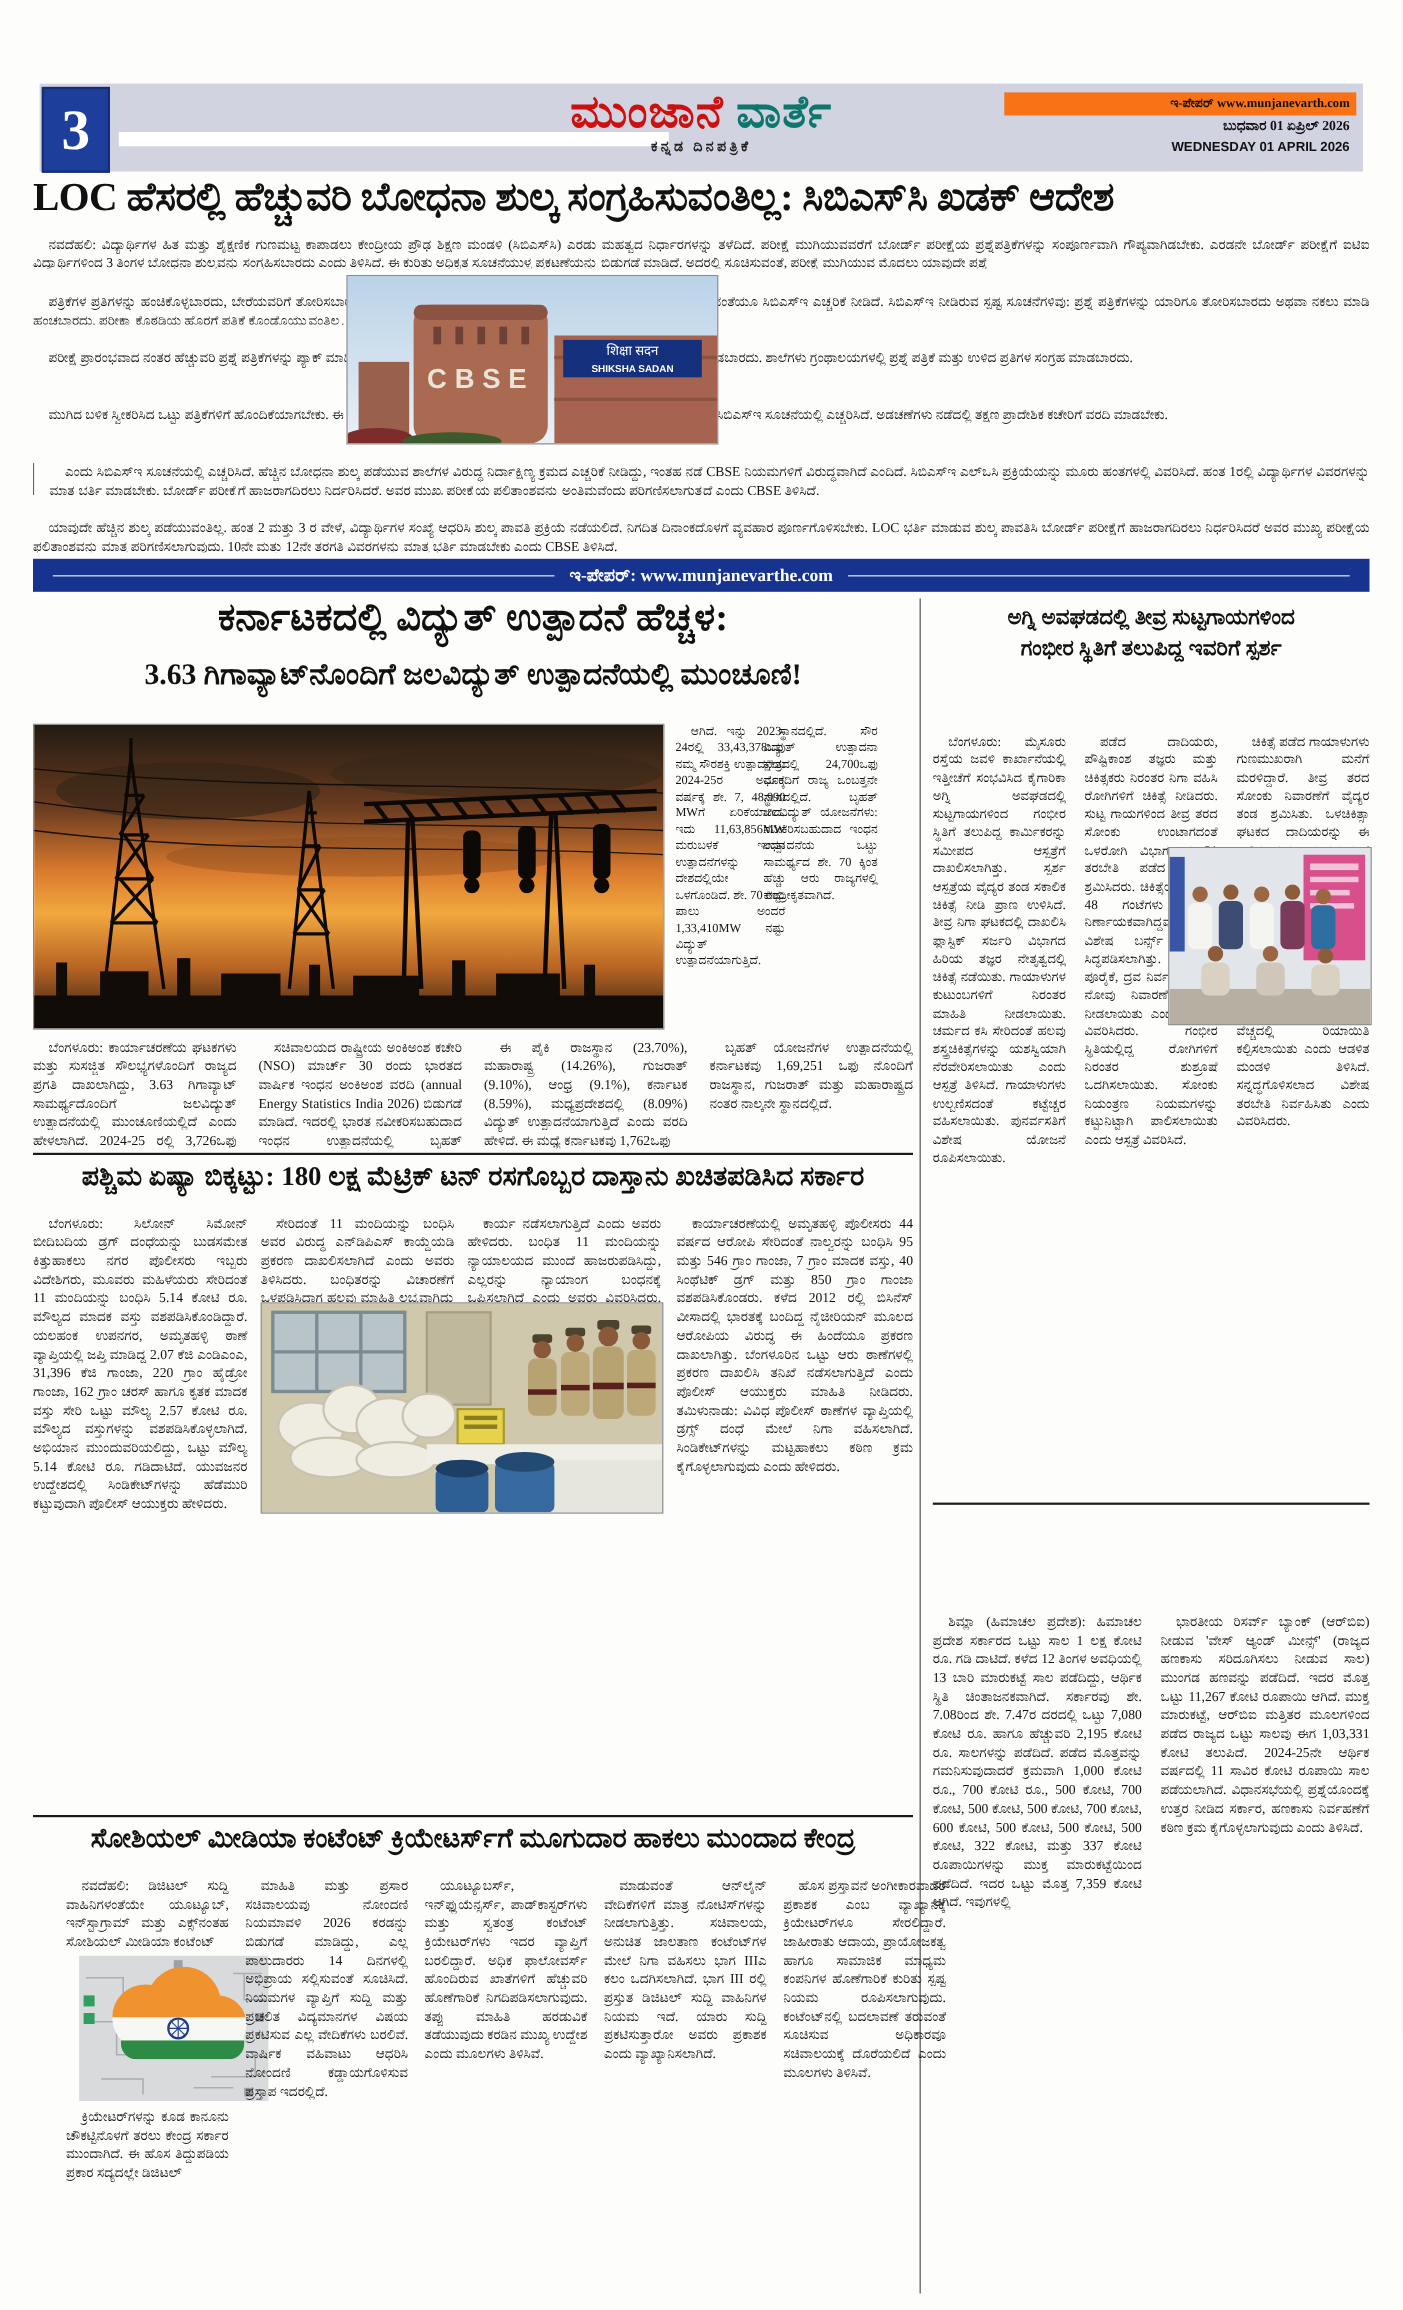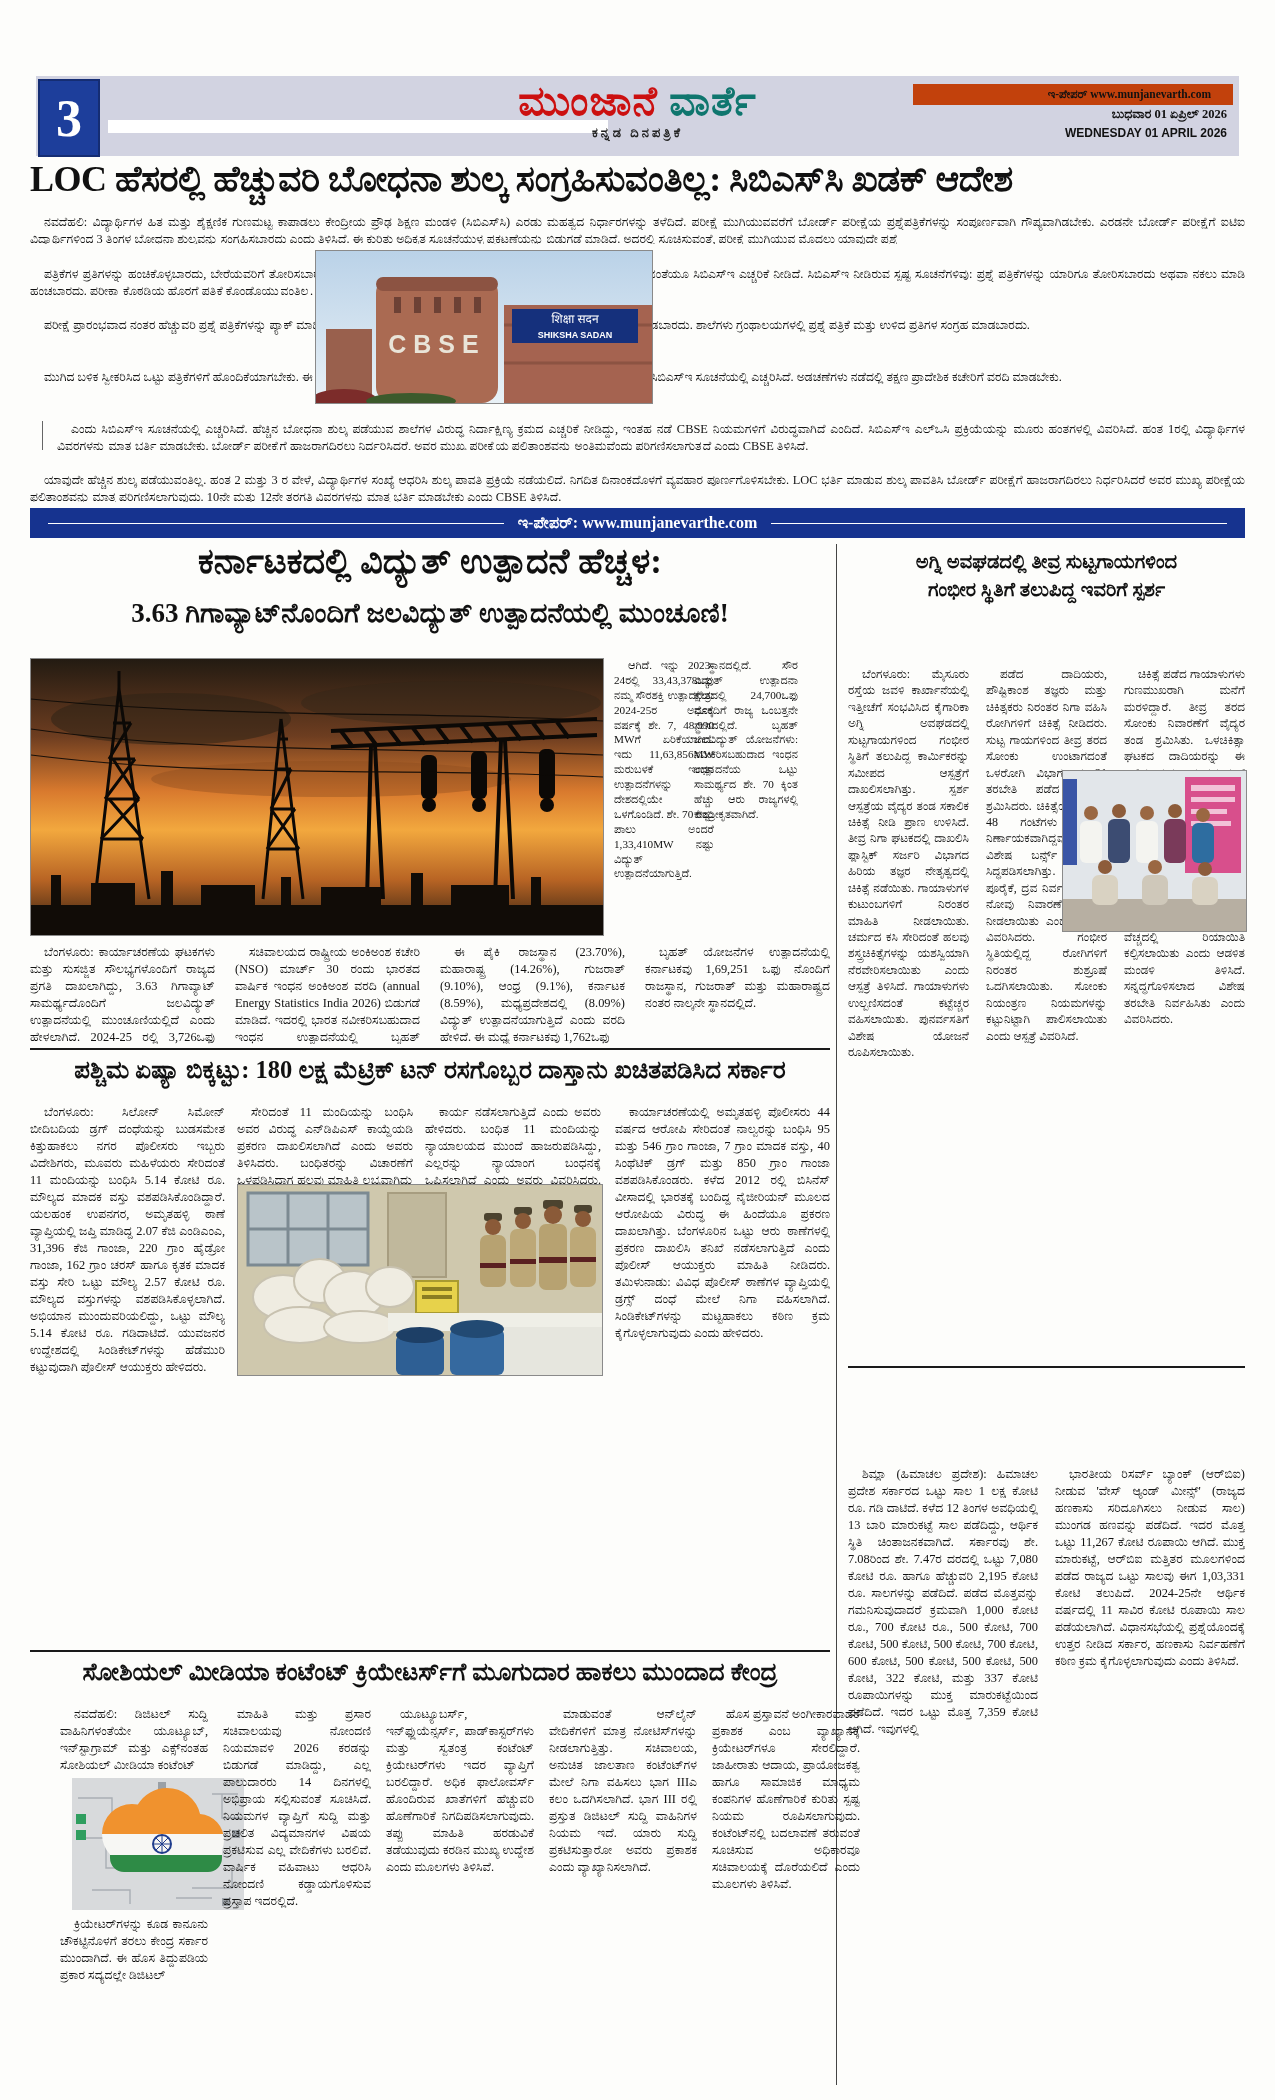--- a/index.html
+++ b/index.html
@@ -9,21 +9,21 @@
   .header{position:absolute;left:36px;top:76px;width:1203px;height:80px;background:#d2d3e1;}
   .pagenum{position:absolute;left:2px;top:3px;width:58px;height:74px;background:#1d3e9b;
            border:2px solid #152d73;color:#fff;font:700 52px "Liberation Serif",serif;
            display:flex;align-items:center;justify-content:center;}
   .hstrip{position:absolute;left:72px;top:44px;width:500px;height:13px;background:#ffffff;}
   .masthead{position:absolute;left:0;right:0;top:4px;text-align:center;line-height:1.05;}
   .mast-title{font-size:41px;font-weight:800;letter-spacing:1px;}
   .mast-red{color:#cc1010;} .mast-black{color:#0f766e;}
   .mast-sub{font-size:13px;font-weight:700;letter-spacing:3px;margin-top:3px;color:#222;}
   .dateblock{position:absolute;right:6px;top:8px;width:320px;text-align:right;line-height:1.5;}
-  .epaperline{background:#c2410c;display:block;font-size:11.5px;font-weight:700;padding:2px 22px 2px 20px;}
+  .epaperline{background:#f97316;display:block;font-size:11.5px;font-weight:700;padding:2px 6px 2px 20px;}
   .datekn,.dateen{display:block;font-size:12.5px;font-weight:700;padding-right:6px;}
   .dateen{font-family:"Liberation Sans",sans-serif;font-size:12px;}
   
   .main-headline{position:absolute;left:30px;top:158px;width:1218px;font-size:36px;font-weight:800;
                  letter-spacing:-0.5px;white-space:nowrap;}
   .rule{position:absolute;border-top:2px solid #1a1a1a;}
   .vrule{position:absolute;border-left:1px solid #444;}
   
   .colrow{position:absolute;display:flex;flex-direction:column;}
   .col{flex:1;overflow:hidden;text-align:justify;font-size:12.4px;line-height:1.37;}
@@ -68,21 +68,21 @@
       </div>
     <div class="col">
         <p>ಪತ್ರಿಕೆಗಳ ಪ್ರತಿಗಳನ್ನು ಹಂಚಿಕೊಳ್ಳಬಾರದು, ಬೇರೆಯವರಿಗೆ ತೋರಿಸಬಾರದು. ಪತ್ರಿಕೆಗಳ ಗೌಪ್ಯತೆಯನ್ನು ರಕ್ಷಿಸಲು ಶಿಕ್ಷಕರಿಗೆ ಕಟ್ಟುನಿಟ್ಟಿನ ನಿಯಮಗಳನ್ನು ಪಾಲಿಸುವಂತೆಯೂ ಸಿಬಿಎಸ್‌ಇ ಎಚ್ಚರಿಕೆ ನೀಡಿದೆ. ಸಿಬಿಎಸ್‌ಇ ನೀಡಿರುವ ಸ್ಪಷ್ಟ ಸೂಚನೆಗಳಿವು: ಪ್ರಶ್ನೆ ಪತ್ರಿಕೆಗಳನ್ನು ಯಾರಿಗೂ ತೋರಿಸಬಾರದು ಅಥವಾ ನಕಲು ಮಾಡಿ ಹಂಚಬಾರದು. ಪರೀಕ್ಷಾ ಕೊಠಡಿಯ ಹೊರಗೆ ಪತ್ರಿಕೆ ಕೊಂಡೊಯ್ಯುವಂತಿಲ್ಲ.</p>
       </div>
     <div class="col">
         <p>ಪರೀಕ್ಷೆ ಪ್ರಾರಂಭವಾದ ನಂತರ ಹೆಚ್ಚುವರಿ ಪ್ರಶ್ನೆ ಪತ್ರಿಕೆಗಳನ್ನು ಪ್ಯಾಕ್ ಮಾಡಿ ಸುರಕ್ಷಿತವಾಗಿ ಸಂಗ್ರಹಿಸಬೇಕು. ವಿಷಯ ಶಿಕ್ಷಕರಿಗೆ ಪರಿಶೀಲನೆಗಾಗಿ ಪ್ರಶ್ನೆ ಪತ್ರಿಕೆಗಳನ್ನು ನೀಡಬಾರದು. ಶಾಲೆಗಳು ಗ್ರಂಥಾಲಯಗಳಲ್ಲಿ ಪ್ರಶ್ನೆ ಪತ್ರಿಕೆ ಮತ್ತು ಉಳಿದ ಪ್ರತಿಗಳ ಸಂಗ್ರಹ ಮಾಡಬಾರದು.</p>
       </div>
     <div class="col">
         <p>ಮುಗಿದ ಬಳಿಕ ಸ್ವೀಕರಿಸಿದ ಒಟ್ಟು ಪತ್ರಿಕೆಗಳಿಗೆ ಹೊಂದಿಕೆಯಾಗಬೇಕು. ಈ ನಿಯಮಗಳನ್ನು ಉಲ್ಲಂಘಿಸಿದಲ್ಲಿ ಗಂಭೀರ ಅಪರಾಧವೆಂದು ಪರಿಗಣಿಸಲಾಗುವುದು ಎಂದು ಸಿಬಿಎಸ್‌ಇ ಸೂಚನೆಯಲ್ಲಿ ಎಚ್ಚರಿಸಿದೆ. ಅಡಚಣೆಗಳು ನಡೆದಲ್ಲಿ ತಕ್ಷಣ ಪ್ರಾದೇಶಿಕ ಕಚೇರಿಗೆ ವರದಿ ಮಾಡಬೇಕು.</p>
       </div>
-    <div class="col" style="border-left:1px solid #666;padding-left:14px;margin-left:12px;">
+    <div class="col" style="border-left:1px solid #666;padding-left:14px;">
         <p>ಎಂದು ಸಿಬಿಎಸ್‌ಇ ಸೂಚನೆಯಲ್ಲಿ ಎಚ್ಚರಿಸಿದೆ. ಹೆಚ್ಚಿನ ಬೋಧನಾ ಶುಲ್ಕ ಪಡೆಯುವ ಶಾಲೆಗಳ ವಿರುದ್ಧ ನಿರ್ದಾಕ್ಷಿಣ್ಯ ಕ್ರಮದ ಎಚ್ಚರಿಕೆ ನೀಡಿದ್ದು, ಇಂತಹ ನಡೆ CBSE ನಿಯಮಗಳಿಗೆ ವಿರುದ್ಧವಾಗಿದೆ ಎಂದಿದೆ. ಸಿಬಿಎಸ್‌ಇ ಎಲ್‌ಒಸಿ ಪ್ರಕ್ರಿಯೆಯನ್ನು ಮೂರು ಹಂತಗಳಲ್ಲಿ ವಿವರಿಸಿದೆ. ಹಂತ 1ರಲ್ಲಿ ವಿದ್ಯಾರ್ಥಿಗಳ ವಿವರಗಳನ್ನು ಮಾತ್ರ ಭರ್ತಿ ಮಾಡಬೇಕು. ಬೋರ್ಡ್ ಪರೀಕ್ಷೆಗೆ ಹಾಜರಾಗದಿರಲು ನಿರ್ಧರಿಸಿದರೆ, ಅವರ ಮುಖ್ಯ ಪರೀಕ್ಷೆಯ ಫಲಿತಾಂಶವನ್ನು ಅಂತಿಮವೆಂದು ಪರಿಗಣಿಸಲಾಗುತ್ತದೆ ಎಂದು CBSE ತಿಳಿಸಿದೆ.</p>
       </div>
     <div class="col">
         <p>ಯಾವುದೇ ಹೆಚ್ಚಿನ ಶುಲ್ಕ ಪಡೆಯುವಂತಿಲ್ಲ. ಹಂತ 2 ಮತ್ತು 3 ರ ವೇಳೆ, ವಿದ್ಯಾರ್ಥಿಗಳ ಸಂಖ್ಯೆ ಆಧರಿಸಿ ಶುಲ್ಕ ಪಾವತಿ ಪ್ರಕ್ರಿಯೆ ನಡೆಯಲಿದೆ. ನಿಗದಿತ ದಿನಾಂಕದೊಳಗೆ ವ್ಯವಹಾರ ಪೂರ್ಣಗೊಳಿಸಬೇಕು. LOC ಭರ್ತಿ ಮಾಡುವ ಶುಲ್ಕ ಪಾವತಿಸಿ ಬೋರ್ಡ್ ಪರೀಕ್ಷೆಗೆ ಹಾಜರಾಗದಿರಲು ನಿರ್ಧರಿಸಿದರೆ ಅವರ ಮುಖ್ಯ ಪರೀಕ್ಷೆಯ ಫಲಿತಾಂಶವನ್ನು ಮಾತ್ರ ಪರಿಗಣಿಸಲಾಗುವುದು. 10ನೇ ಮತ್ತು 12ನೇ ತರಗತಿ ವಿವರಗಳನ್ನು ಮಾತ್ರ ಭರ್ತಿ ಮಾಡಬೇಕು ಎಂದು CBSE ತಿಳಿಸಿದೆ.</p>
       </div>
   </div>
 
   <div class="photo" style="left:315px;top:250px;width:336px;height:152px;">
     <svg width="336" height="152" viewBox="0 0 336 152">
       <defs>

